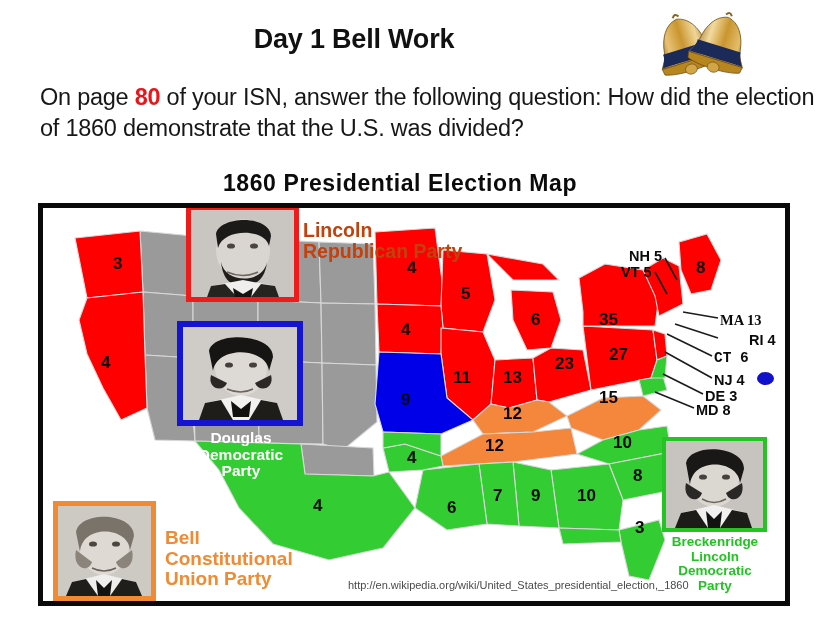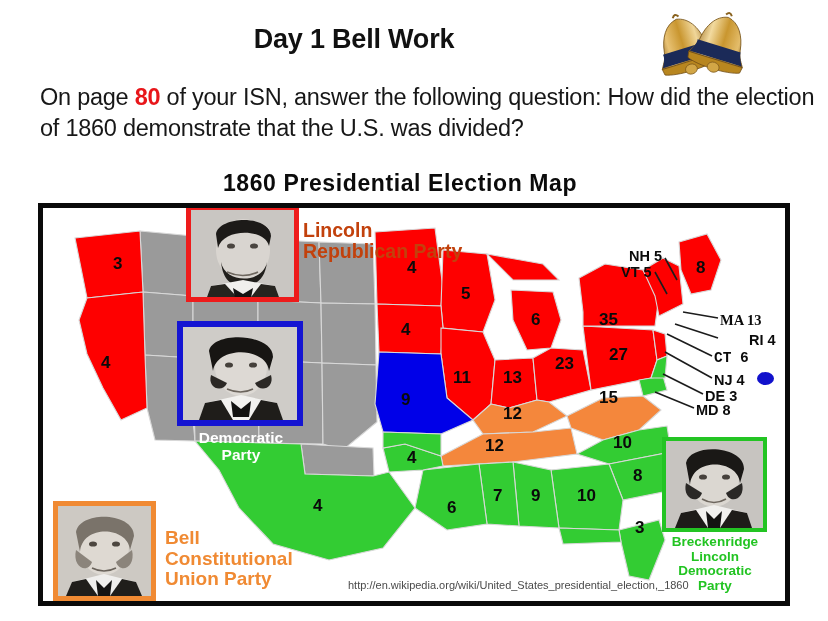--- a/index.html
+++ b/index.html
@@ -342,20 +342,21 @@
           <path d="M40 70 L48 78 L56 70 L54 87 L42 87 Z" fill="#131211"></path>
         </svg>
       </div>
 
       <div class="cand-label lbl-lincoln">
         <div>Lincoln</div>
         <div>Republican Party</div>
       </div>
 
       <div class="cand-label lbl-douglas">
+        <div>Douglas</div>
         <div>Democratic</div>
         <div>Party</div>
       </div>
 
       <div class="cand-label lbl-bell">
         <div>Bell</div>
         <div>Constitutional</div>
         <div>Union Party</div>
       </div>
 

